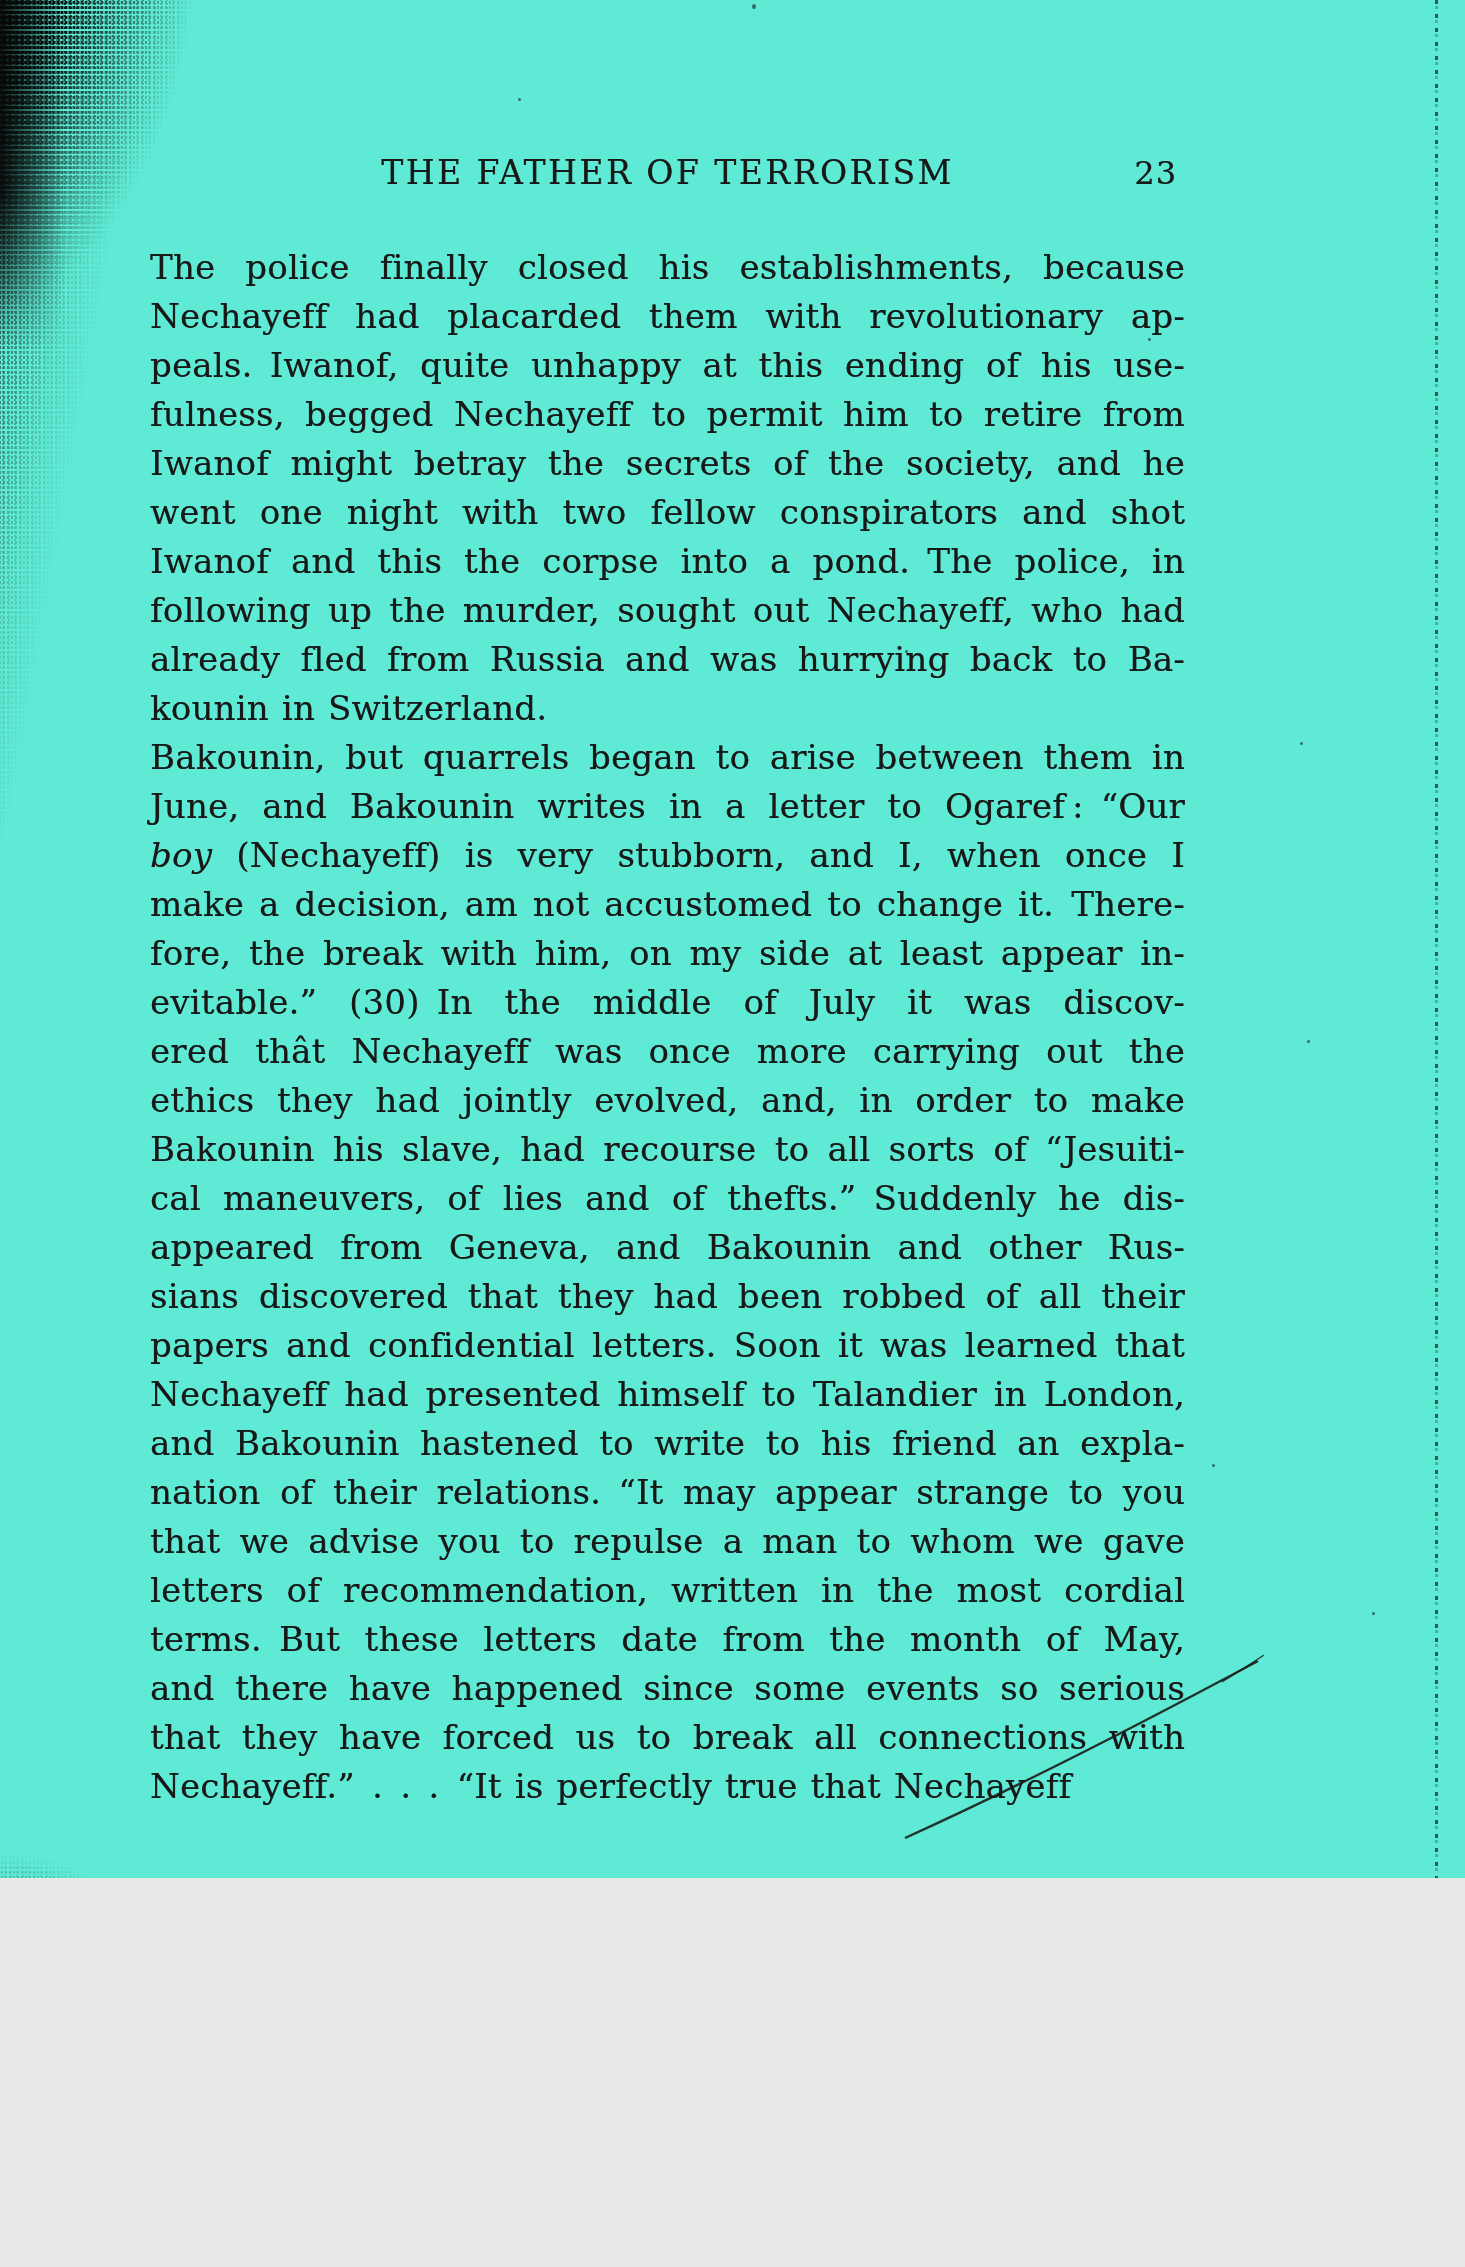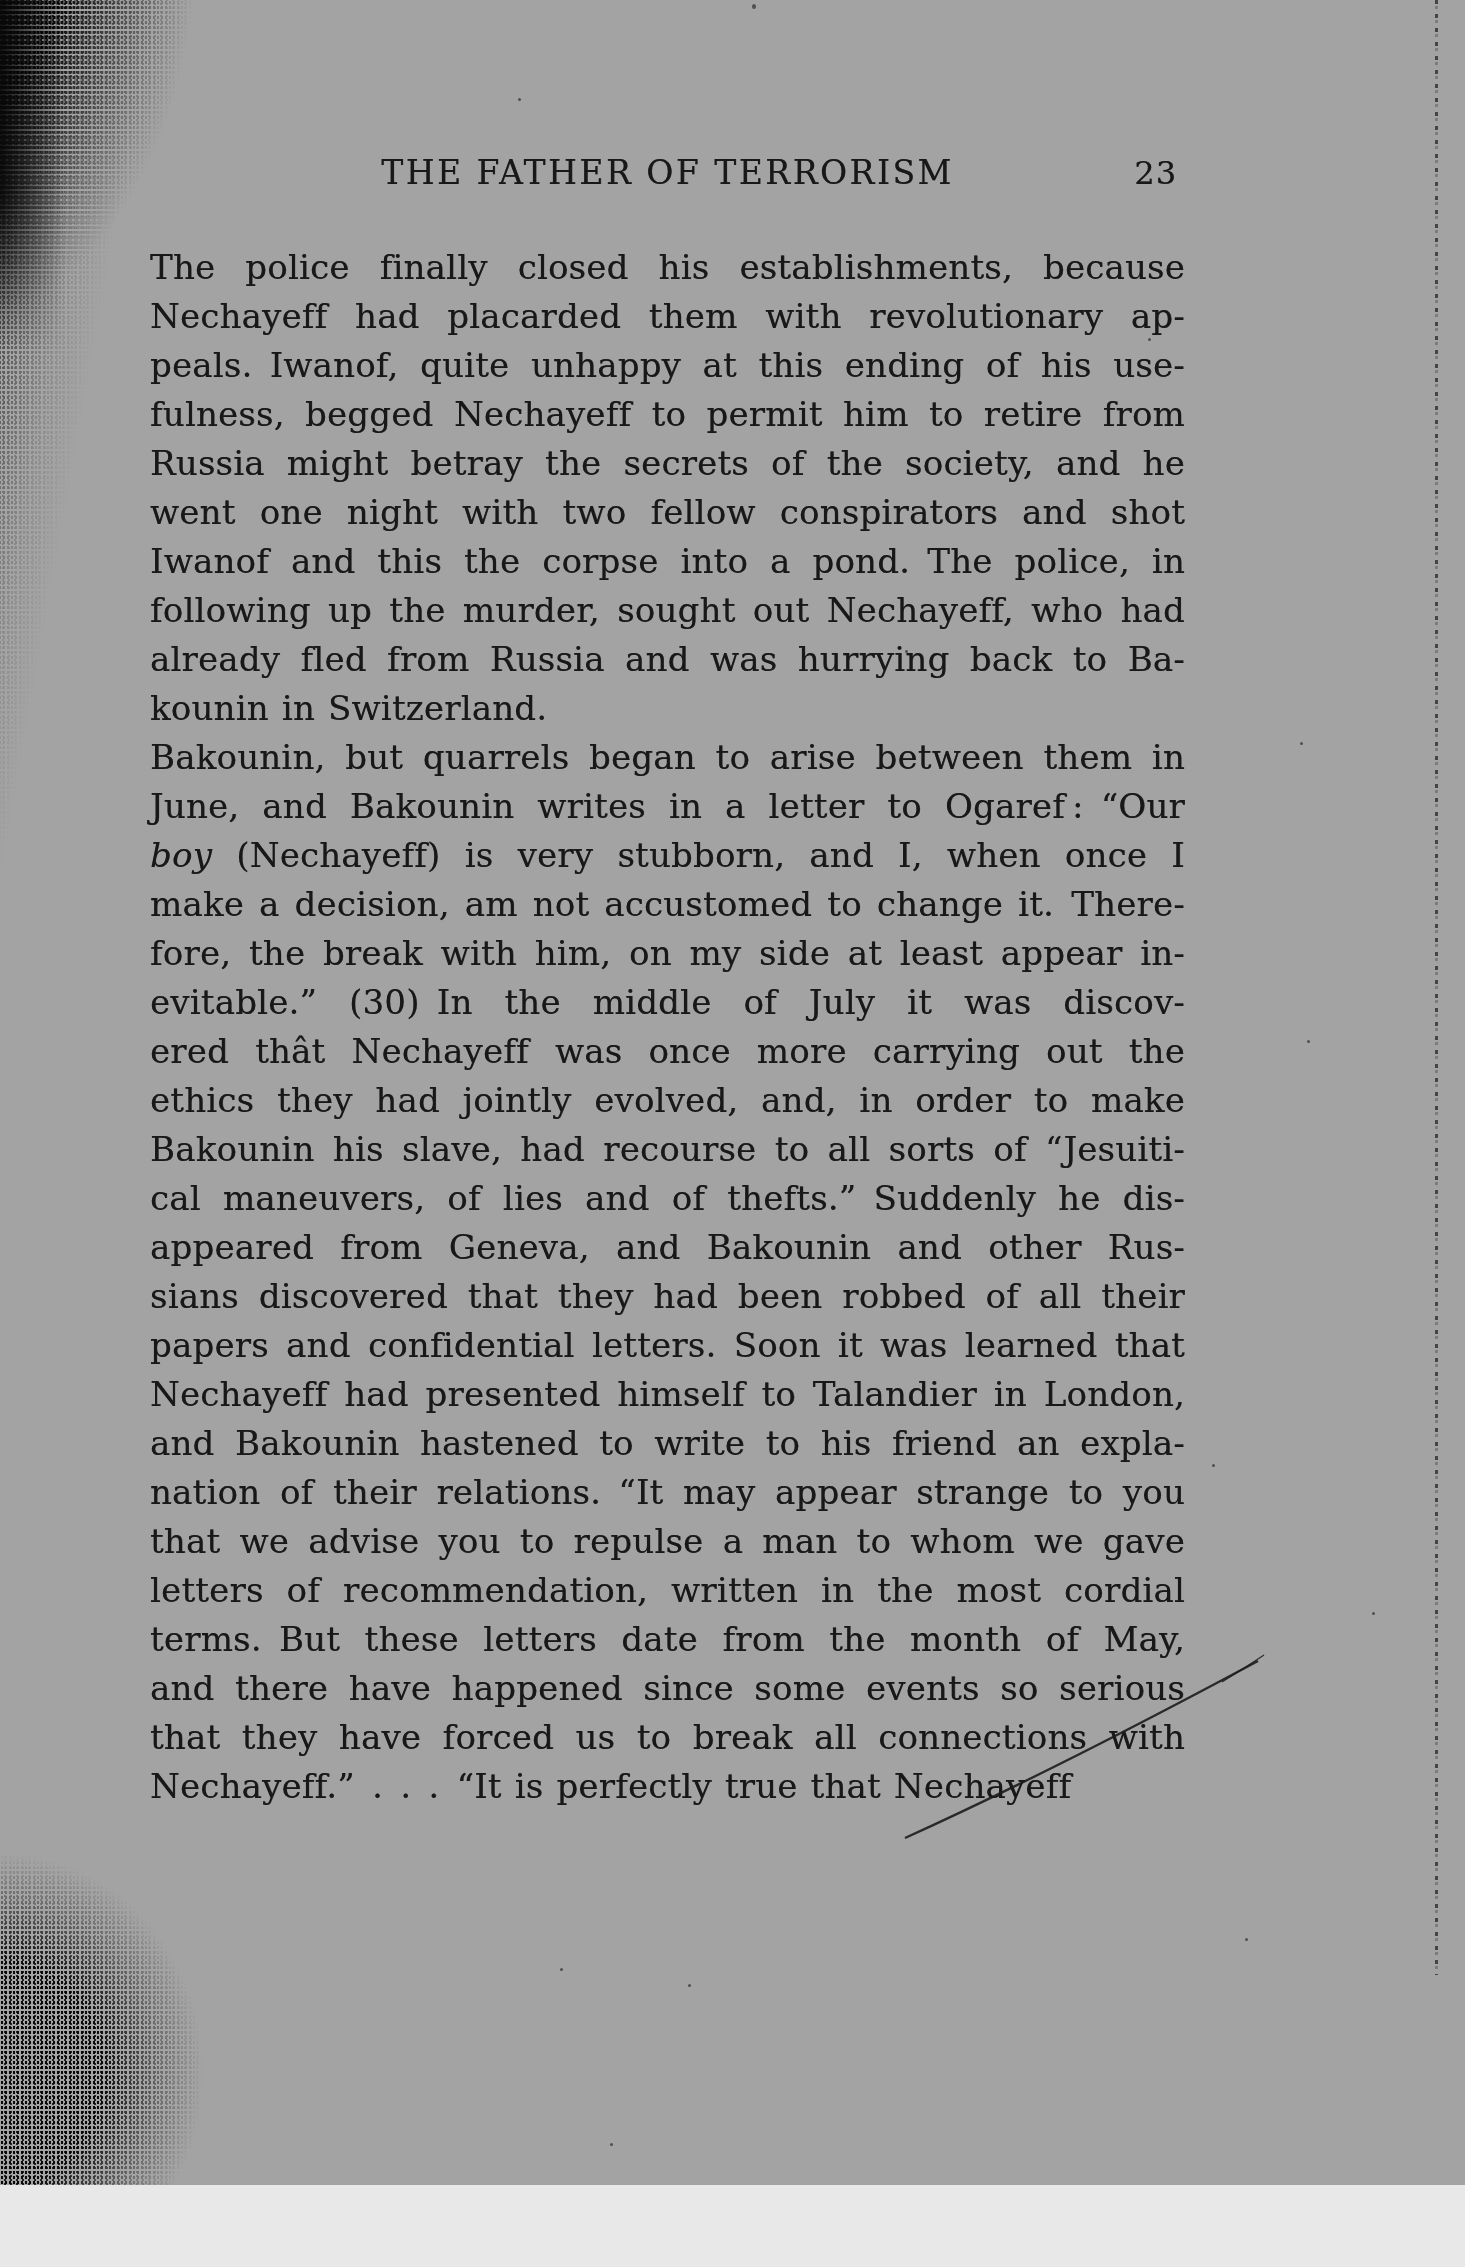--- a/index.html
+++ b/index.html
@@ -1,18 +1,18 @@
 <!DOCTYPE html>
 <html><head>
 <meta charset="utf-8">
 <style>
   html,body { margin:0; padding:0; background:#e8e8e8; }
   .page {
-    position:relative; width:1465px; height:2185px;
-    background:#a3a3a3; overflow:hidden;
+    position:relative; width:1465px; height:1878px;
+    background:#5eead4; overflow:hidden;
     font-family:"DejaVu Serif","Liberation Serif",serif;
     color:#181818;
   }
 
   
   .header-row { position:absolute; left:150px; top:150px; width:1035px; height:46px; }
   .header-title {
     position:absolute; left:0; right:0; text-align:center;
     font-size:33px; letter-spacing:2.5px; line-height:46px;
     text-shadow:0.3px 0.3px 0.5px rgba(0,0,0,.55);
@@ -109,21 +109,21 @@
   <div class="header-row">
     <div class="header-title">THE FATHER OF TERRORISM</div>
     <div class="page-number">23</div>
   </div>
 
   <div class="body-col">
       <div class="line">The police finally closed his establishments, because</div>
       <div class="line">Nechayeff had placarded them with revolutionary ap-</div>
       <div class="line">peals. Iwanof, quite unhappy at this ending of his use-</div>
       <div class="line">fulness, begged Nechayeff to permit him to retire from</div>
-      <div class="line">Russia might betray the secrets of the society, and he</div>
+      <div class="line">Iwanof might betray the secrets of the society, and he</div>
       <div class="line">went one night with two fellow conspirators and shot</div>
       <div class="line">Iwanof and this the corpse into a pond. The police, in</div>
       <div class="line">following up the murder, sought out Nechayeff, who had</div>
       <div class="line">already fled from Russia and was hurrying back to Ba-</div>
       <div class="line flush">kounin in Switzerland.</div>
       <div class="line">Bakounin, but quarrels began to arise between them in</div>
       <div class="line">June, and Bakounin writes in a letter to Ogaref : “Our</div>
       <div class="line"><em>boy</em> (Nechayeff) is very stubborn, and I, when once I</div>
       <div class="line">make a decision, am not accustomed to change it. There-</div>
       <div class="line">fore, the break with him, on my side at least appear in-</div>

